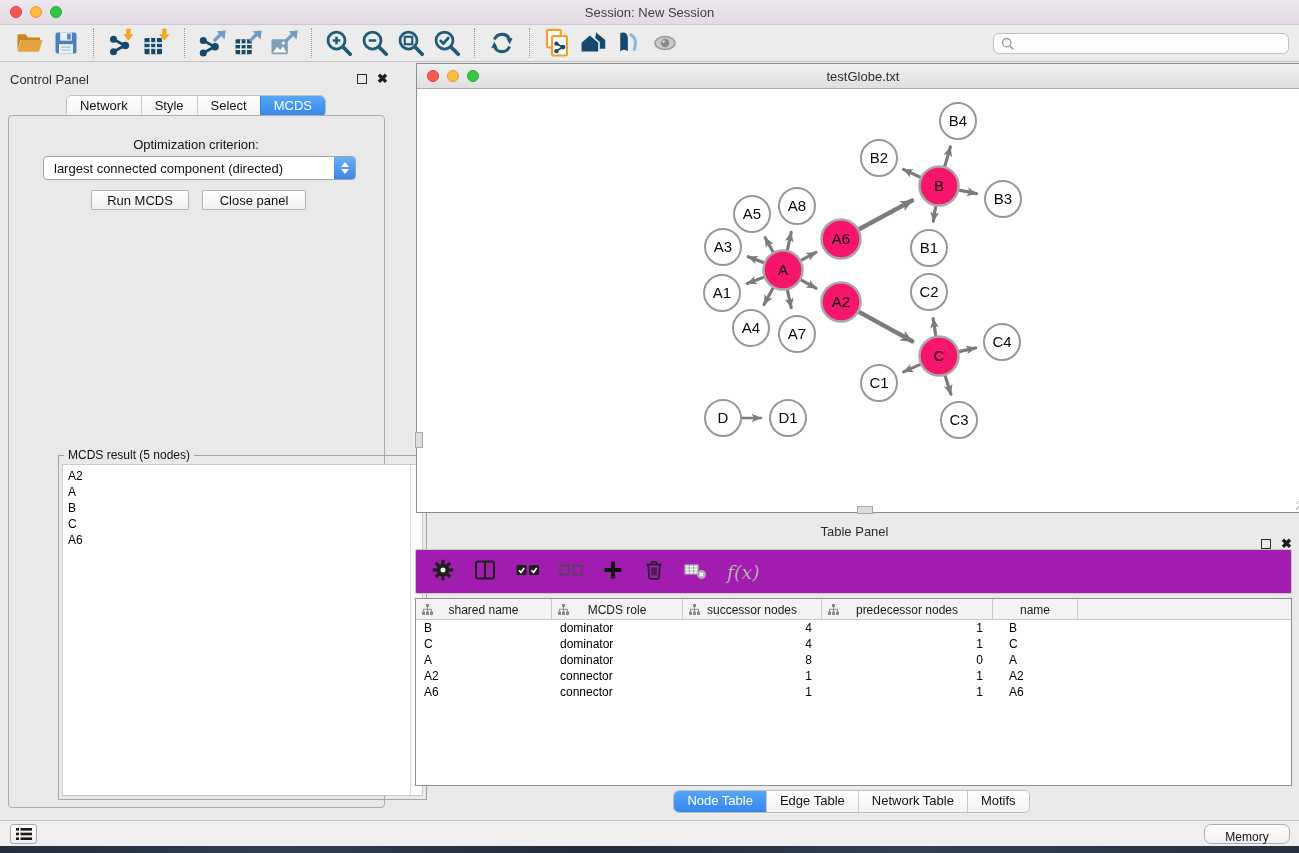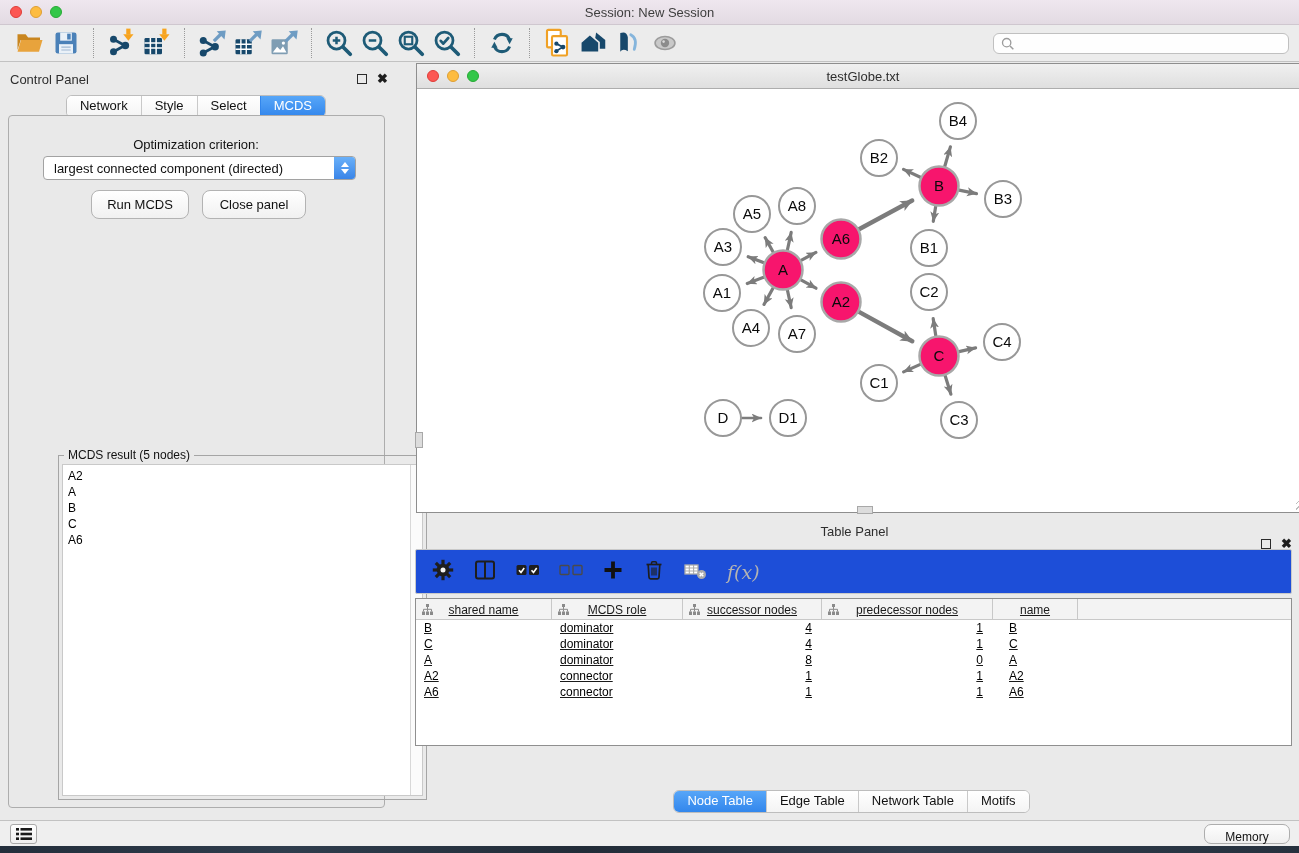--- a/index.html
+++ b/index.html
@@ -71,22 +71,22 @@
   }
   .opt-select .sel-text { padding-left:10px; flex:1; }
   .opt-stepper {
     width:21px; height:22px; border-radius:0 3px 3px 0;
     background:linear-gradient(#69B0F9,#3A85E8);
     display:flex; flex-direction:column; align-items:center; justify-content:center; gap:2px;
   }
   .chev-up { width:0; height:0; border-left:4px solid transparent; border-right:4px solid transparent; border-bottom:5px solid #fff; }
   .chev-dn { width:0; height:0; border-left:4px solid transparent; border-right:4px solid transparent; border-top:5px solid #fff; }
   .btn {
-    position:absolute; height:29px; background:linear-gradient(#FFFFFF,#F1F1F1);
-    border:1px solid #B3B3B3; border-radius:8px; font-size:13px; color:#111;
+    position:absolute; height:20px; background:linear-gradient(#FFFFFF,#F1F1F1);
+    border:1px solid #B3B3B3; border-radius:1px; font-size:13px; color:#111;
     display:flex; align-items:center; justify-content:center; cursor:default;
     font-family:"Liberation Sans",sans-serif;
   }
   #run-btn   { left:91px;  top:190px; width:98px; }
   #close-btn { left:202px; top:190px; width:104px; }
   .groupbox {
     position:absolute; left:14px; top:455px; width:369px; height:345px;
     border:1px solid #A5A5A5;
     margin-left:44px;
   }
@@ -122,27 +122,27 @@
     position:absolute; right:0; bottom:0; width:13px; height:13px;
     background:repeating-linear-gradient(135deg, transparent 0 3px, #BDBDBD 3px 4px);
   }
   
   .tp-header {
     position:absolute; left:417px; top:524px; width:875px; height:18px;
     display:flex; align-items:center; font-size:13px; color:#2E2E2E;flex-direction:column;
   }
   .tp-toolbar {
     position:absolute; left:415px; top:549px; width:877px; height:45px;
-    background:#1d4ed8; border:1px solid #C9C9C9; border-radius:2px;
+    background:#a21caf; border:1px solid #C9C9C9; border-radius:2px;
     display:flex; align-items:center; gap:19px; padding-left:16px;
   }
   .fx { font-family:"DejaVu Serif", serif; font-style:italic; font-size:19px; color:#B3B3B3; }
   .tp-table {
-    position:absolute; left:415px; top:598px; width:877px; height:148px;
-    background:#FFFFFF; border:1px solid #8F8F8F; overflow:hidden;text-decoration:underline;
+    position:absolute; left:415px; top:598px; width:877px; height:188px;
+    background:#FFFFFF; border:1px solid #8F8F8F; overflow:hidden;
   }
   .thead { display:flex; height:21px; background:#F3F3F3; border-bottom:1px solid #C8C8C8; }
   .th {
     position:relative; height:21px; font-size:12px; color:#1A1A1A;
     display:flex; align-items:center; justify-content:center;
     border-right:1px solid #C8C8C8; flex:0 0 auto;
   }
   .th .attr-icon { position:absolute; left:6px; top:5px; }
   .th.filler { flex:1 1 auto; border-right:none; }
   .trow { display:flex; height:16px; font-size:12px; color:#000; }

